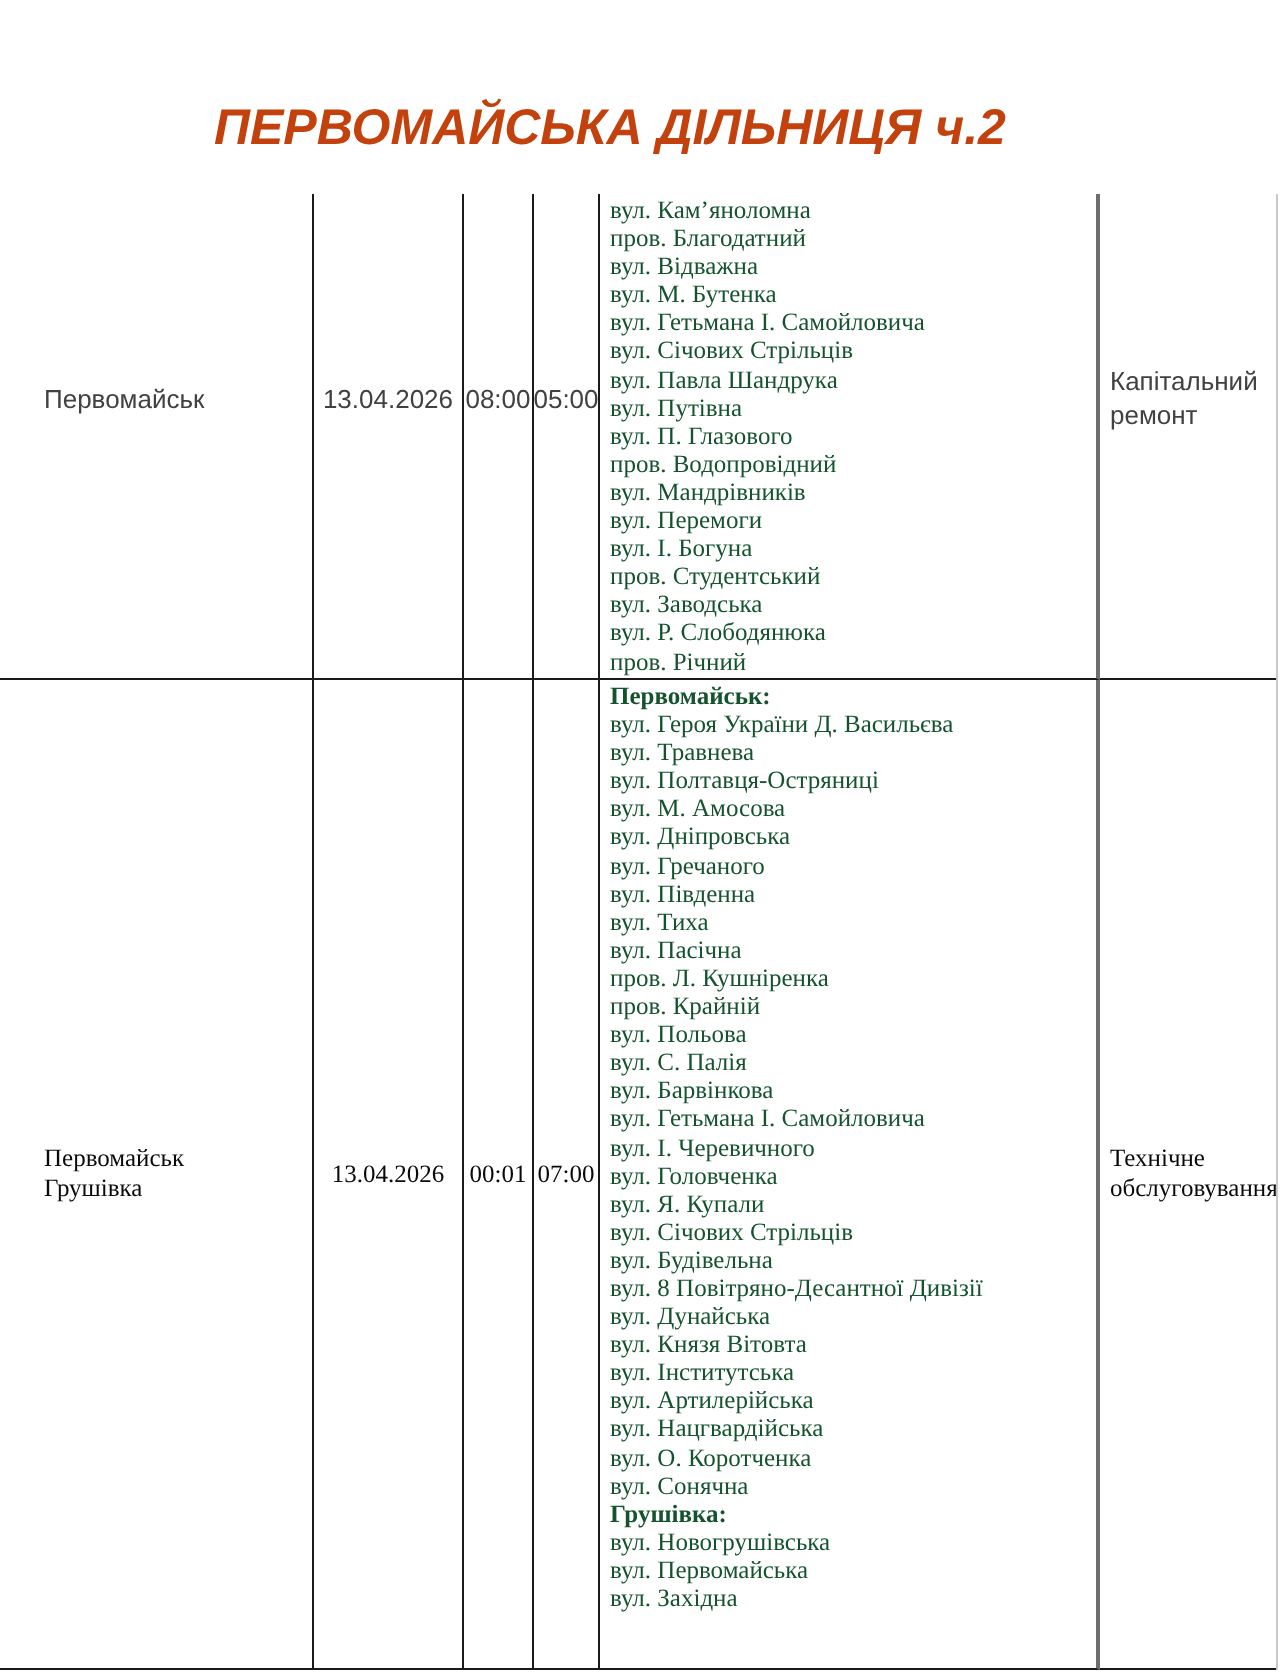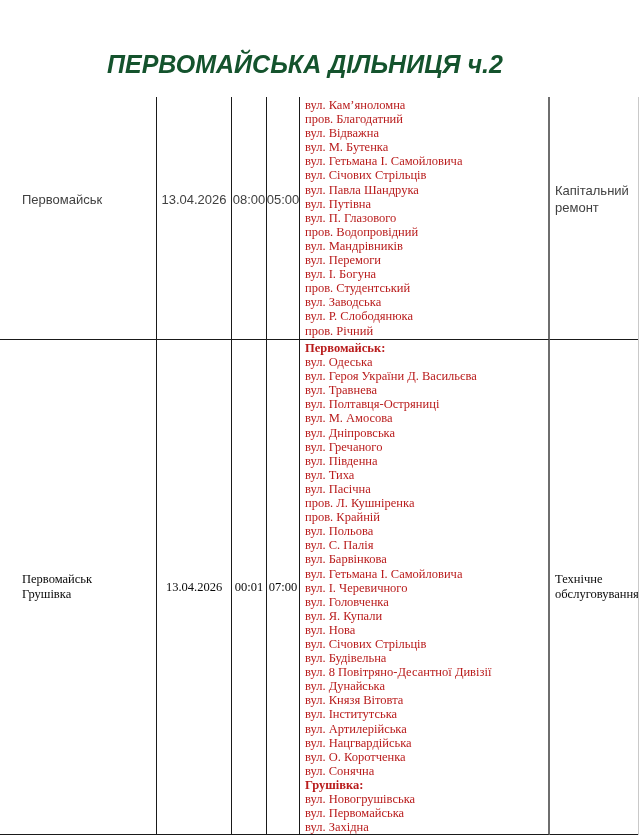--- a/index.html
+++ b/index.html
@@ -11,21 +11,21 @@
     font-family:"Liberation Serif", serif;
   }
   .page-title{
     position:absolute;
     top:50px; left:0; width:610px;
     text-align:center;
     font-family:"Liberation Sans", sans-serif;
     font-style:italic;
     font-weight:bold;
     font-size:25px;
-    color:#14532d;
+    color:#c2410c;
     white-space:nowrap;
   }
   .schedule-table{
     position:absolute;
     top:97px; left:0;
     width:639px; height:738px;
     display:grid;
     grid-template-columns:157px 75px 35px 33px 250px 1fr;
     grid-template-rows:243px 1fr;
     border-right:1px solid #c9c9c9;
@@ -49,21 +49,21 @@
   }
   .serif{
     font-family:"Liberation Serif", serif;
     color:#0a0a0a;
     font-size:12.5px;
     line-height:15px;
   }
   .streets-cell{
     padding:1px 2px 0 5px;
     font-family:"Liberation Serif", serif;
-    color:#b91c1c;
+    color:#14532d;
     font-size:12.5px;
     line-height:14.1px;
   }
   .streets-cell .hdr{ font-weight:bold; }
   .work-type{ padding-left:5px; padding-right:1px; }
 </style>
 </head>
 <body>
 
 <div class="page-title">ПЕРВОМАЙСЬКА ДІЛЬНИЦЯ ч.2</div>
@@ -113,40 +113,38 @@
     <div>13.04.2026</div>
   </div>
   <div class="cell flexc h-center serif">
     <div>00:01</div>
   </div>
   <div class="cell flexc h-center serif">
     <div>07:00</div>
   </div>
   <div class="cell streets-cell">
       <div class="line hdr">Первомайськ:</div>
-      <div class="line">вул. Одеська</div>
       <div class="line">вул. Героя України Д. Васильєва</div>
       <div class="line">вул. Травнева</div>
       <div class="line">вул. Полтавця-Остряниці</div>
       <div class="line">вул. М. Амосова</div>
       <div class="line">вул. Дніпровська</div>
       <div class="line">вул. Гречаного</div>
       <div class="line">вул. Південна</div>
       <div class="line">вул. Тиха</div>
       <div class="line">вул. Пасічна</div>
       <div class="line">пров. Л. Кушніренка</div>
       <div class="line">пров. Крайній</div>
       <div class="line">вул. Польова</div>
       <div class="line">вул. С. Палія</div>
       <div class="line">вул. Барвінкова</div>
       <div class="line">вул. Гетьмана І. Самойловича</div>
       <div class="line">вул. І. Черевичного</div>
       <div class="line">вул. Головченка</div>
       <div class="line">вул. Я. Купали</div>
-      <div class="line">вул. Нова</div>
       <div class="line">вул. Січових Стрільців</div>
       <div class="line">вул. Будівельна</div>
       <div class="line">вул. 8 Повітряно-Десантної Дивізії</div>
       <div class="line">вул. Дунайська</div>
       <div class="line">вул. Князя Вітовта</div>
       <div class="line">вул. Інститутська</div>
       <div class="line">вул. Артилерійська</div>
       <div class="line">вул. Нацгвардійська</div>
       <div class="line">вул. О. Коротченка</div>
       <div class="line">вул. Сонячна</div>

